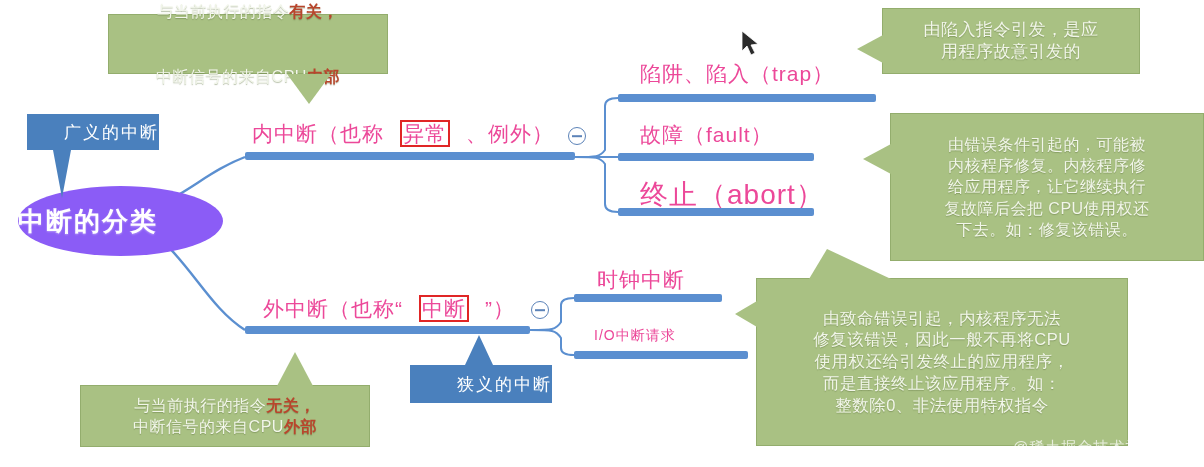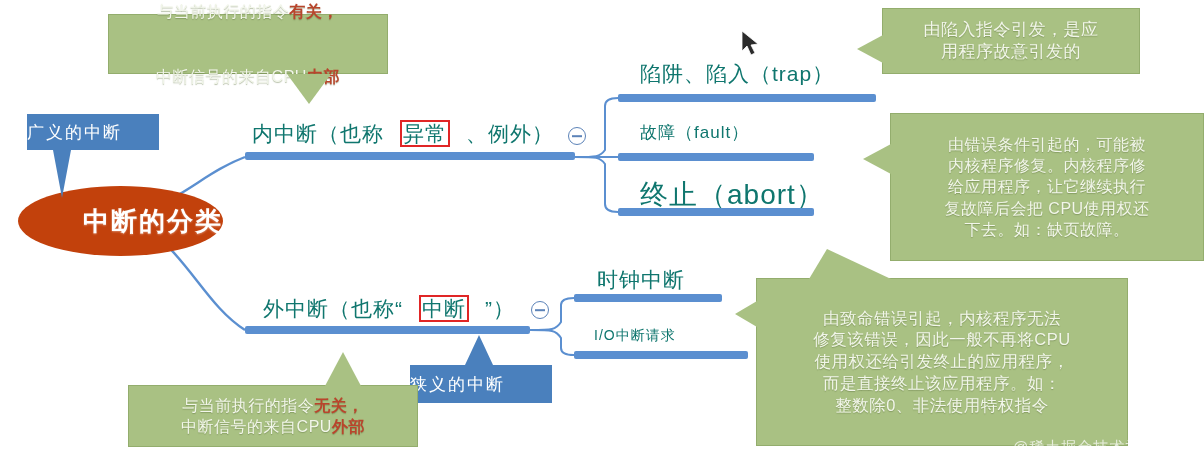--- a/index.html
+++ b/index.html
@@ -23,37 +23,37 @@
     width: 1204px;
     height: 467px;
     pointer-events: none;
   }
 
   
   .center-node {
     position: absolute;
     display: flex;
     align-items: center;
-    justify-content: flex-end;
+    justify-content: flex-start;
     border-radius: 50%;
-    background: #c2410c;
+    background: #8b5cf6;
     color: #ffffff;
     font-weight: bold;
     letter-spacing: 2px;
     text-shadow: 0 1px 2px rgba(255,255,255,0.35);
   }
 
   
   .blue-label {
     position: absolute;
     background: #4a80bd;
     color: #ffffff;
     display: flex;
     align-items: center;
-    justify-content: flex-start;
+    justify-content: flex-end;
     letter-spacing: 2px;
     box-sizing: border-box;
   }
   .blue-label .tail {
     position: absolute;
     width: 0; height: 0;
   }
 
   
   .green-box {
@@ -70,21 +70,21 @@
     line-height: 1.32;
     letter-spacing: 0.5px;
     text-shadow: 0 1px 1px rgba(90,110,60,0.45);
   }
   .green-box .line { white-space: nowrap; }
   .green-box .hl { color: #b9452c; font-weight: bold; }
 
   
   .topic {
     position: absolute;
-    color: #0f766e;
+    color: #ec4899;
     white-space: nowrap;
     letter-spacing: 1px;
   }
   .topic .boxed {
     border: 2px solid #e02626;
     padding: 0 1px;
     margin: 0 16px;
   }
 
   
@@ -169,21 +169,21 @@
     </div>
     <div class="line">
       <span>中断信号的来自CPU</span><span class="hl">内部</span>
     </div>
     <span class="tail" style="position:absolute; left:178px; top:59px;
                  border-left:22px solid transparent;
                  border-right:22px solid transparent;
                  border-top:30px solid #a9c183;"></span>
   </div>
 
-  <div class="green-box" style="left:80px; top:385px; width:290px; height:62px; font-size:16px;margin-left:48px;">
+  <div class="green-box" style="left:80px; top:385px; width:290px; height:62px; font-size:16px;">
     <div class="line">
       <span>与当前执行的指令</span><span class="hl">无关</span><span class="hl">，</span>
     </div>
     <div class="line">
       <span>中断信号的来自CPU</span><span class="hl">外部</span>
     </div>
     <span class="tail" style="position:absolute; left:196px; top:-34px;
                  border-left:18px solid transparent;
                  border-right:18px solid transparent;
                  border-bottom:34px solid #a9c183;"></span>
@@ -209,21 +209,21 @@
     <div class="line">
       <span>内核程序修复。内核程序修</span>
     </div>
     <div class="line">
       <span>给应用程序，让它继续执行</span>
     </div>
     <div class="line">
       <span>复故障后会把 CPU使用权还</span>
     </div>
     <div class="line">
-      <span>下去。如：缺页故障。</span>
+      <span>下去。如：修复该错误。</span>
     </div>
     <span class="tail" style="position:absolute; left:-28px; top:30px;
                  border-top:15px solid transparent;
                  border-bottom:15px solid transparent;
                  border-right:28px solid #a9c183;"></span>
   </div>
 
   <div class="green-box" style="left:756px; top:278px; width:372px; height:168px; font-size:16.5px;">
     <div class="line">
       <span>由致命错误引起，内核程序无法</span>
@@ -255,21 +255,21 @@
   </div>
   <div class="bar" style="left:245px; top:152px; width:330px; height:8px;"></div>
 
   <div class="collapse-btn" style="left:568px; top:127px;"></div>
 
   <div class="topic" style="left:640px; top:60px; font-size:21px;">
     <span>陷阱、陷入（trap）</span>
   </div>
   <div class="bar" style="left:618px; top:94px; width:258px; height:8px;"></div>
 
-  <div class="topic" style="left:640px; top:121px; font-size:17px;">
+  <div class="topic" style="left:640px; top:121px; font-size:21px;">
     <span>故障（fault）</span>
   </div>
   <div class="bar" style="left:618px; top:153px; width:196px; height:8px;"></div>
 
   <div class="topic" style="left:640px; top:176px; font-size:28px;">
     <span>终止（abort）</span>
   </div>
   <div class="bar" style="left:618px; top:208px; width:196px; height:8px;"></div>
 
   <div class="topic" style="left:263px; top:295px; font-size:21px;">

